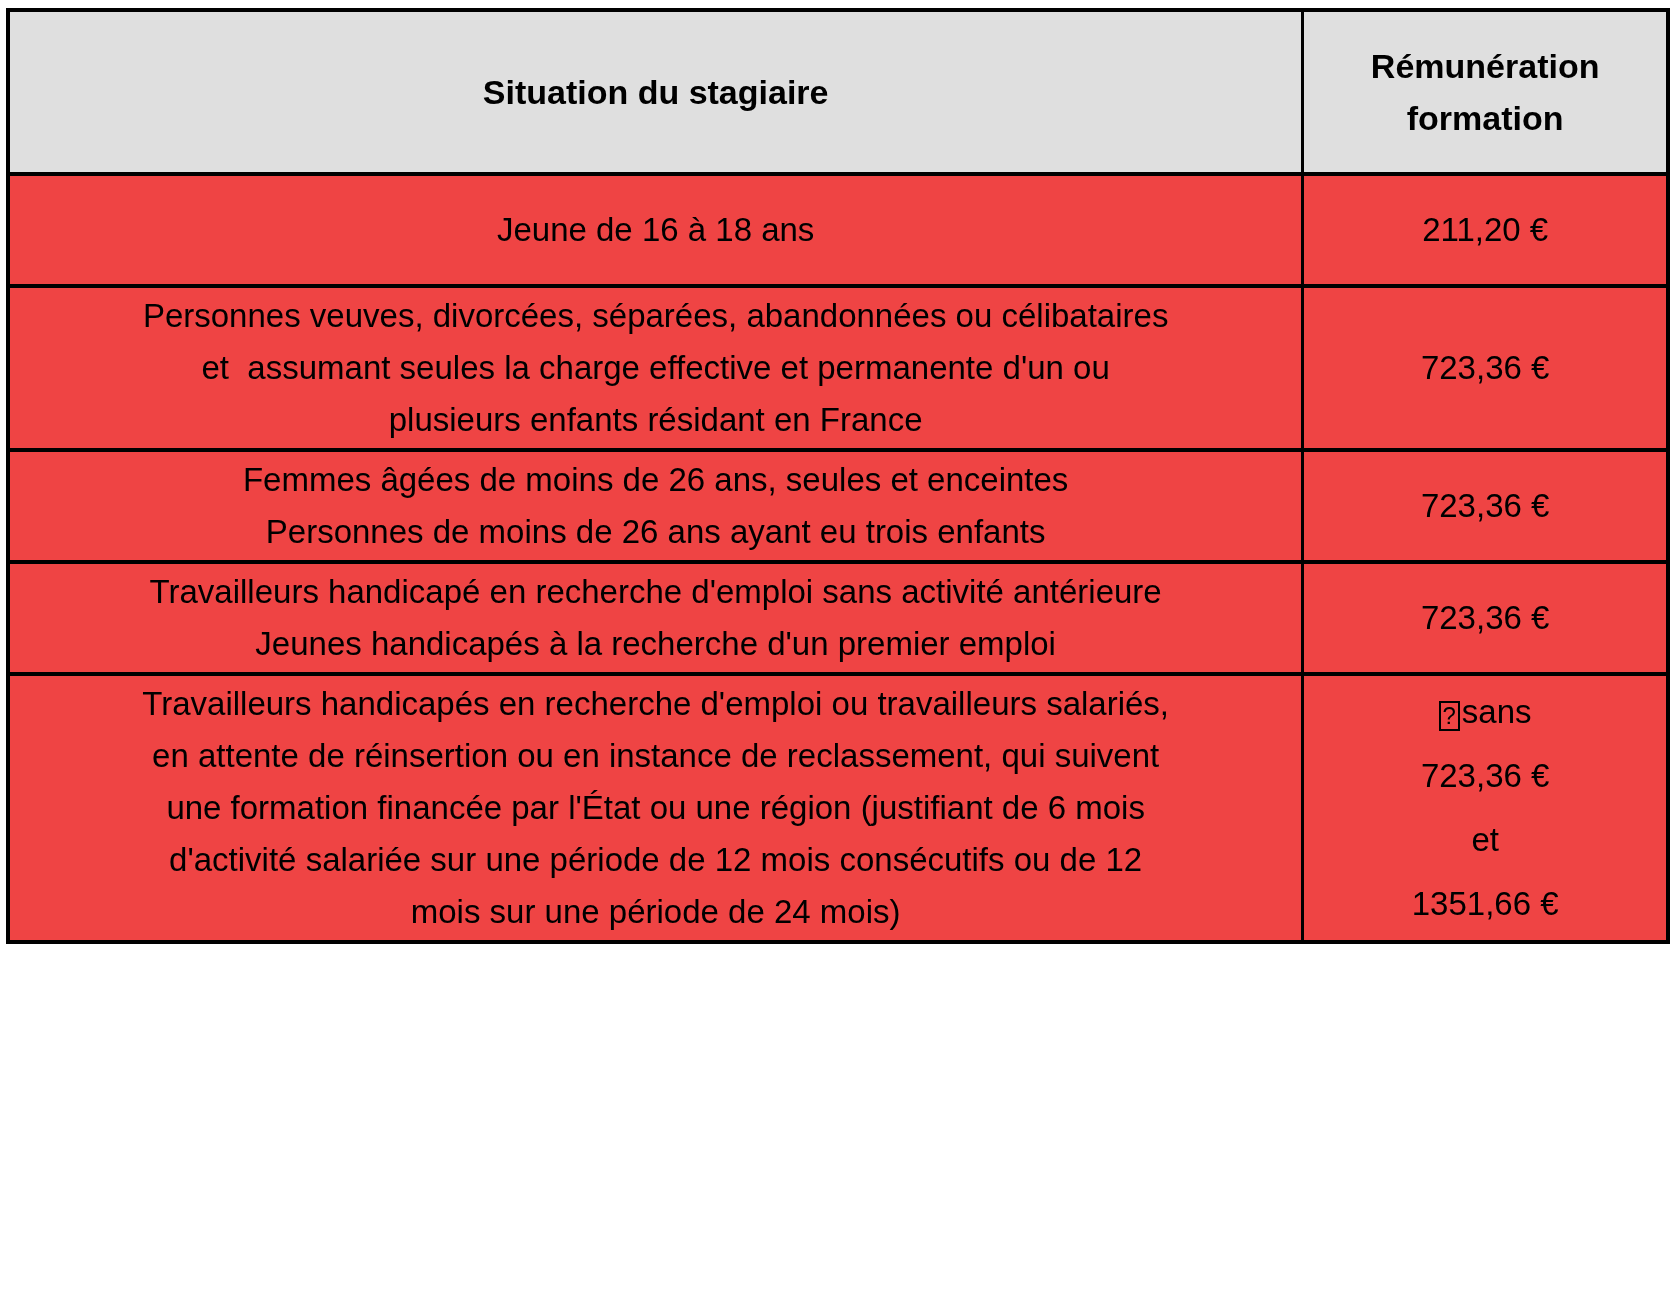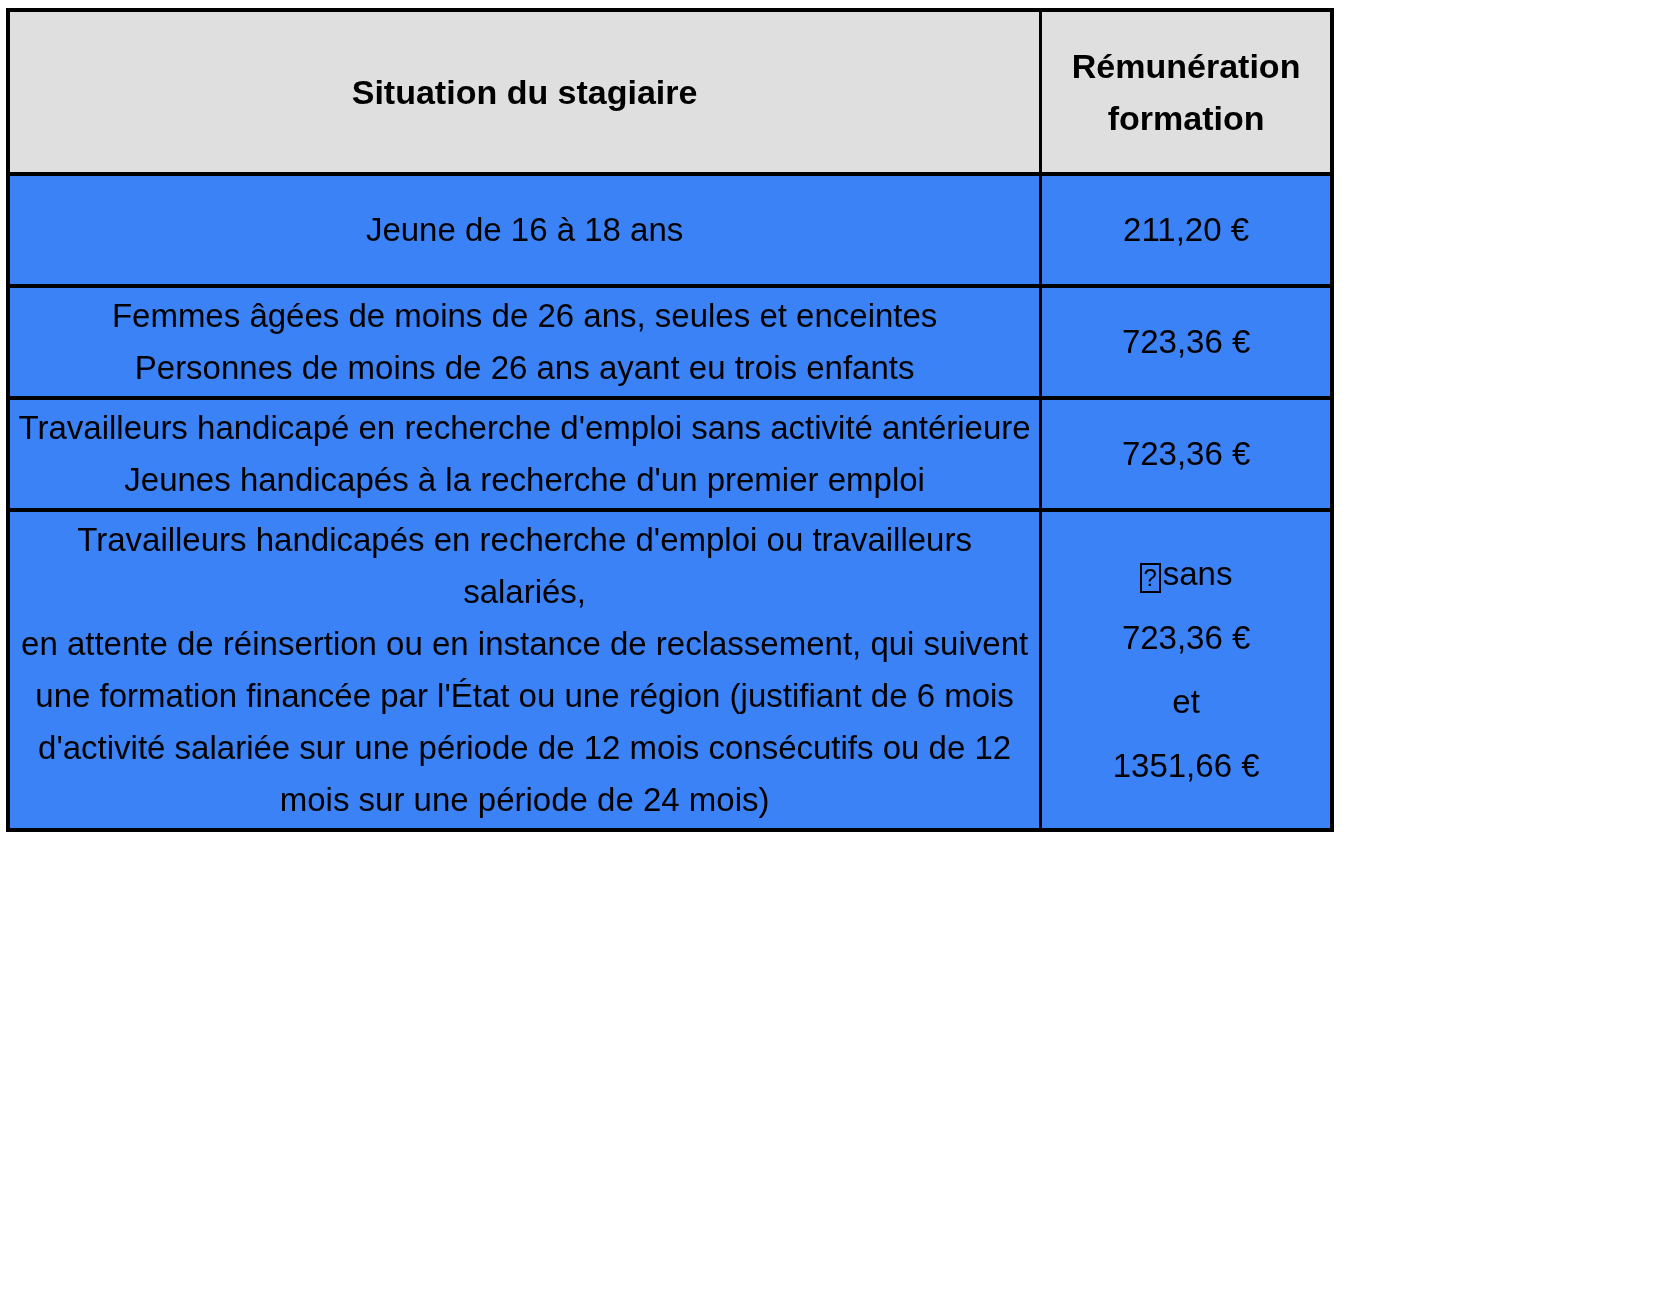--- a/index.html
+++ b/index.html
@@ -11,21 +11,21 @@
     font-family: "Liberation Sans", "DejaVu Sans", sans-serif;
     color: #000000;
   }
   .page {
     padding: 8px 6px;
     box-sizing: border-box;
   }
   table.remu-table {
     border-collapse: collapse;
     table-layout: fixed;
-    width: 1328px;
+    width: 1664px;
     border: 4px solid #000000;
   }
   col.c-situation { width: 78%; }
   col.c-remuneration { width: 22%; }
   th, td {
     border: 3px solid #000000;
     border-top-width: 4px;
     border-bottom-width: 4px;
     text-align: center;
     vertical-align: middle;
@@ -35,21 +35,21 @@
   thead th {
     background: #dfdfdf;
     font-size: 34px;
     font-weight: bold;
     line-height: 52px;
   }
   thead tr { height: 164px; }
   tbody td {
     font-size: 33px;
     line-height: 52px;
-    background: #3b82f6;
+    background: #ef4444;
   }
   .cell-text { white-space: pre-wrap; }
   tbody tr:nth-child(1) { height: 112px; }
   tbody tr:nth-child(2) { height: 106px; }
   tbody tr:nth-child(3) { height: 112px; }
   tbody tr:nth-child(4) { height: 110px; }
   tbody tr:nth-child(5) { height: 170px; }
   tbody tr:nth-child(6) { height: 112px; font-weight: bold; }
   tbody tr:nth-child(7) { height: 114px; }
   tbody tr:nth-child(8) { height: 286px; }
@@ -93,20 +93,30 @@
       <tr>
         <td>
           <span class="cell-text">Jeune de 16 à 18 ans</span>
         </td>
         <td>
           <span class="cell-text">211,20 €</span>
         </td>
       </tr>
       <tr>
         <td>
+          <span class="cell-text">Personnes veuves, divorcées, séparées, abandonnées ou célibataires
+et  assumant seules la charge effective et permanente d'un ou
+plusieurs enfants résidant en France</span>
+        </td>
+        <td>
+          <span class="cell-text">723,36 €</span>
+        </td>
+      </tr>
+      <tr>
+        <td>
           <span class="cell-text">Femmes âgées de moins de 26 ans, seules et enceintes
 Personnes de moins de 26 ans ayant eu trois enfants</span>
         </td>
         <td>
           <span class="cell-text">723,36 €</span>
         </td>
       </tr>
       <tr>
         <td>
           <span class="cell-text">Travailleurs handicapé en recherche d'emploi sans activité antérieure

